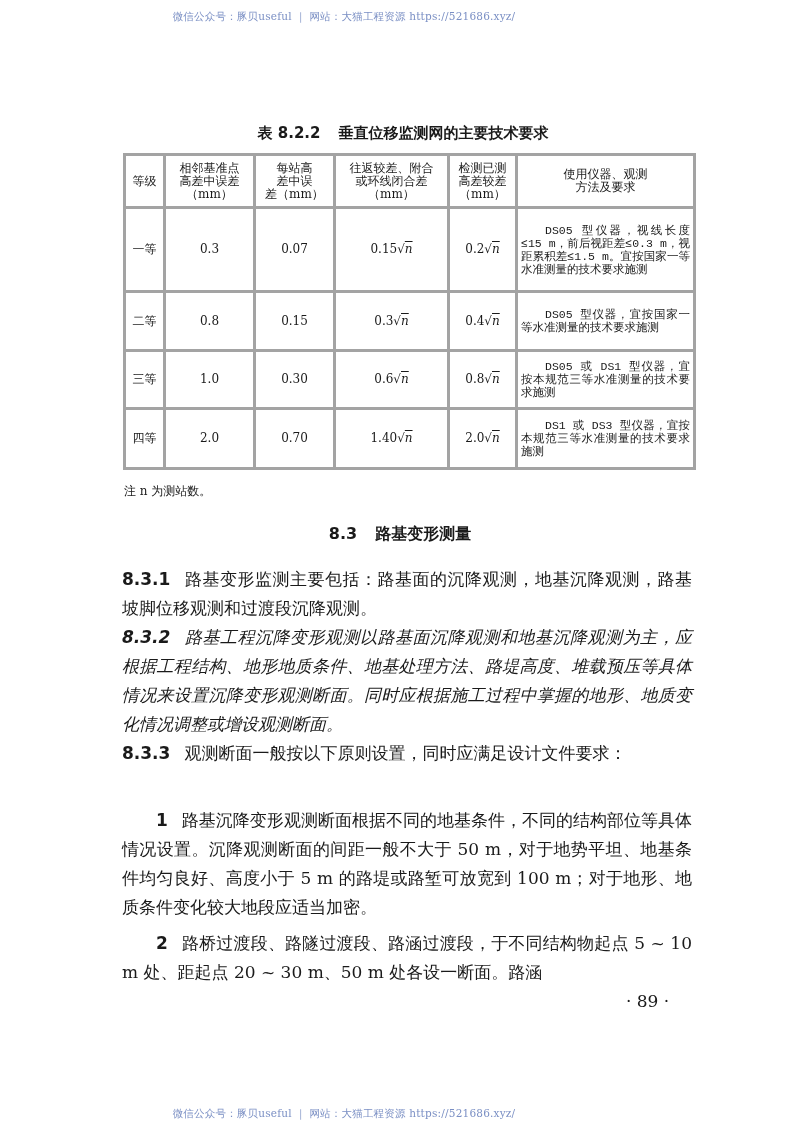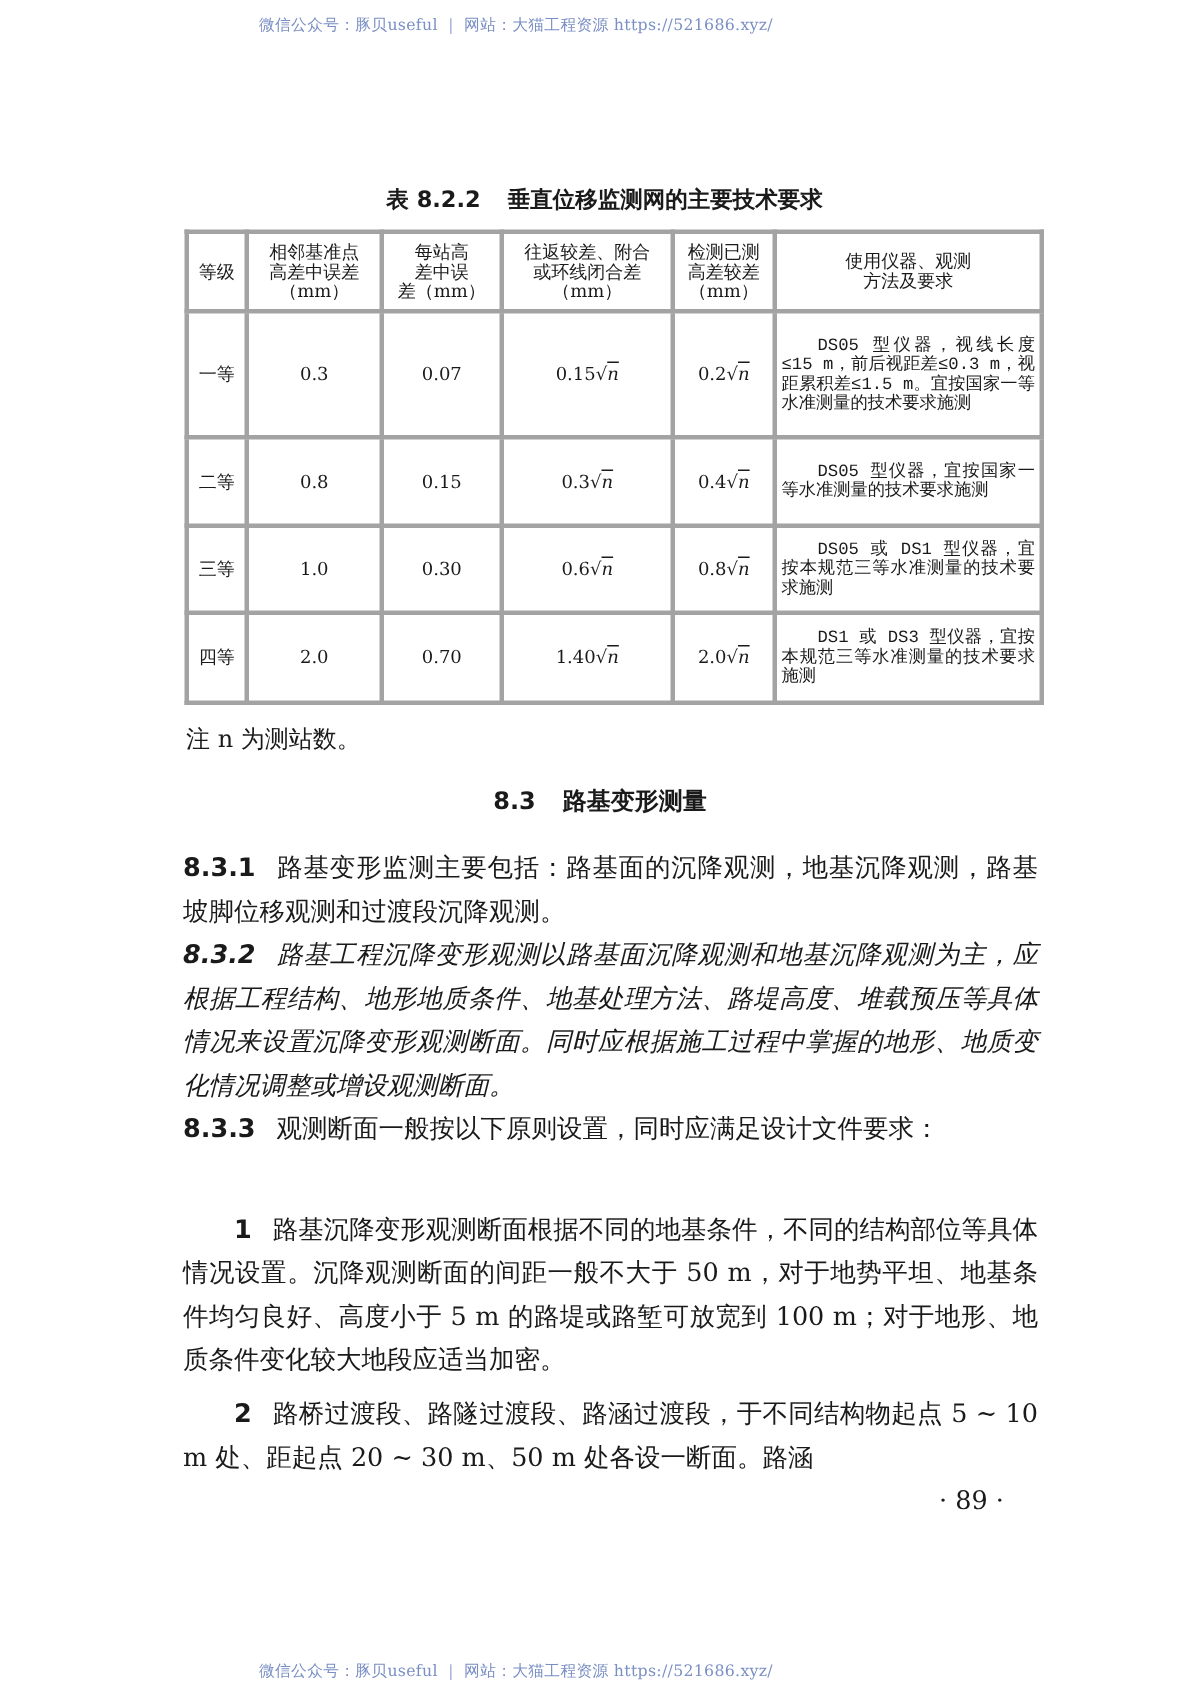--- a/index.html
+++ b/index.html
@@ -28,21 +28,21 @@
     border:3px solid #a3a3a3; text-align:center; vertical-align:middle; padding:0 2px;
     font-weight:normal;
   }
   table.spec th { height:50px; font-size:12px; line-height:13px; }
   table.spec td.desc { text-align:justify; padding:2px 3px; font-size:11.5px; line-height:13px;font-family:Liberation Mono, monospace; }
   table.spec td.desc .indent { display:inline-block; width:24px; }
   .r1 { height:84px; } .r2 { height:59px; } .r3 { height:58px; } .r4 { height:60px; }
   .sqrt { font-style:italic; }
   .sqrt .rad { text-decoration:overline; font-style:italic; }
   .note {
-    position:absolute; left:124px; top:483px; font-size:16px;
+    position:absolute; left:124px; top:483px; font-size:12px;
   }
   .section-title {
     position:absolute; top:524px; left:0; width:800px; text-align:center;
     font-size:16px; font-weight:bold; font-family:"DejaVu Sans", sans-serif;
   }
   .section-title .num { margin-right:18px; }
   .body-text {
     position:absolute; left:122px; width:570px; font-size:17px; line-height:29px;
     text-align:justify; text-align-last:left;
   }

